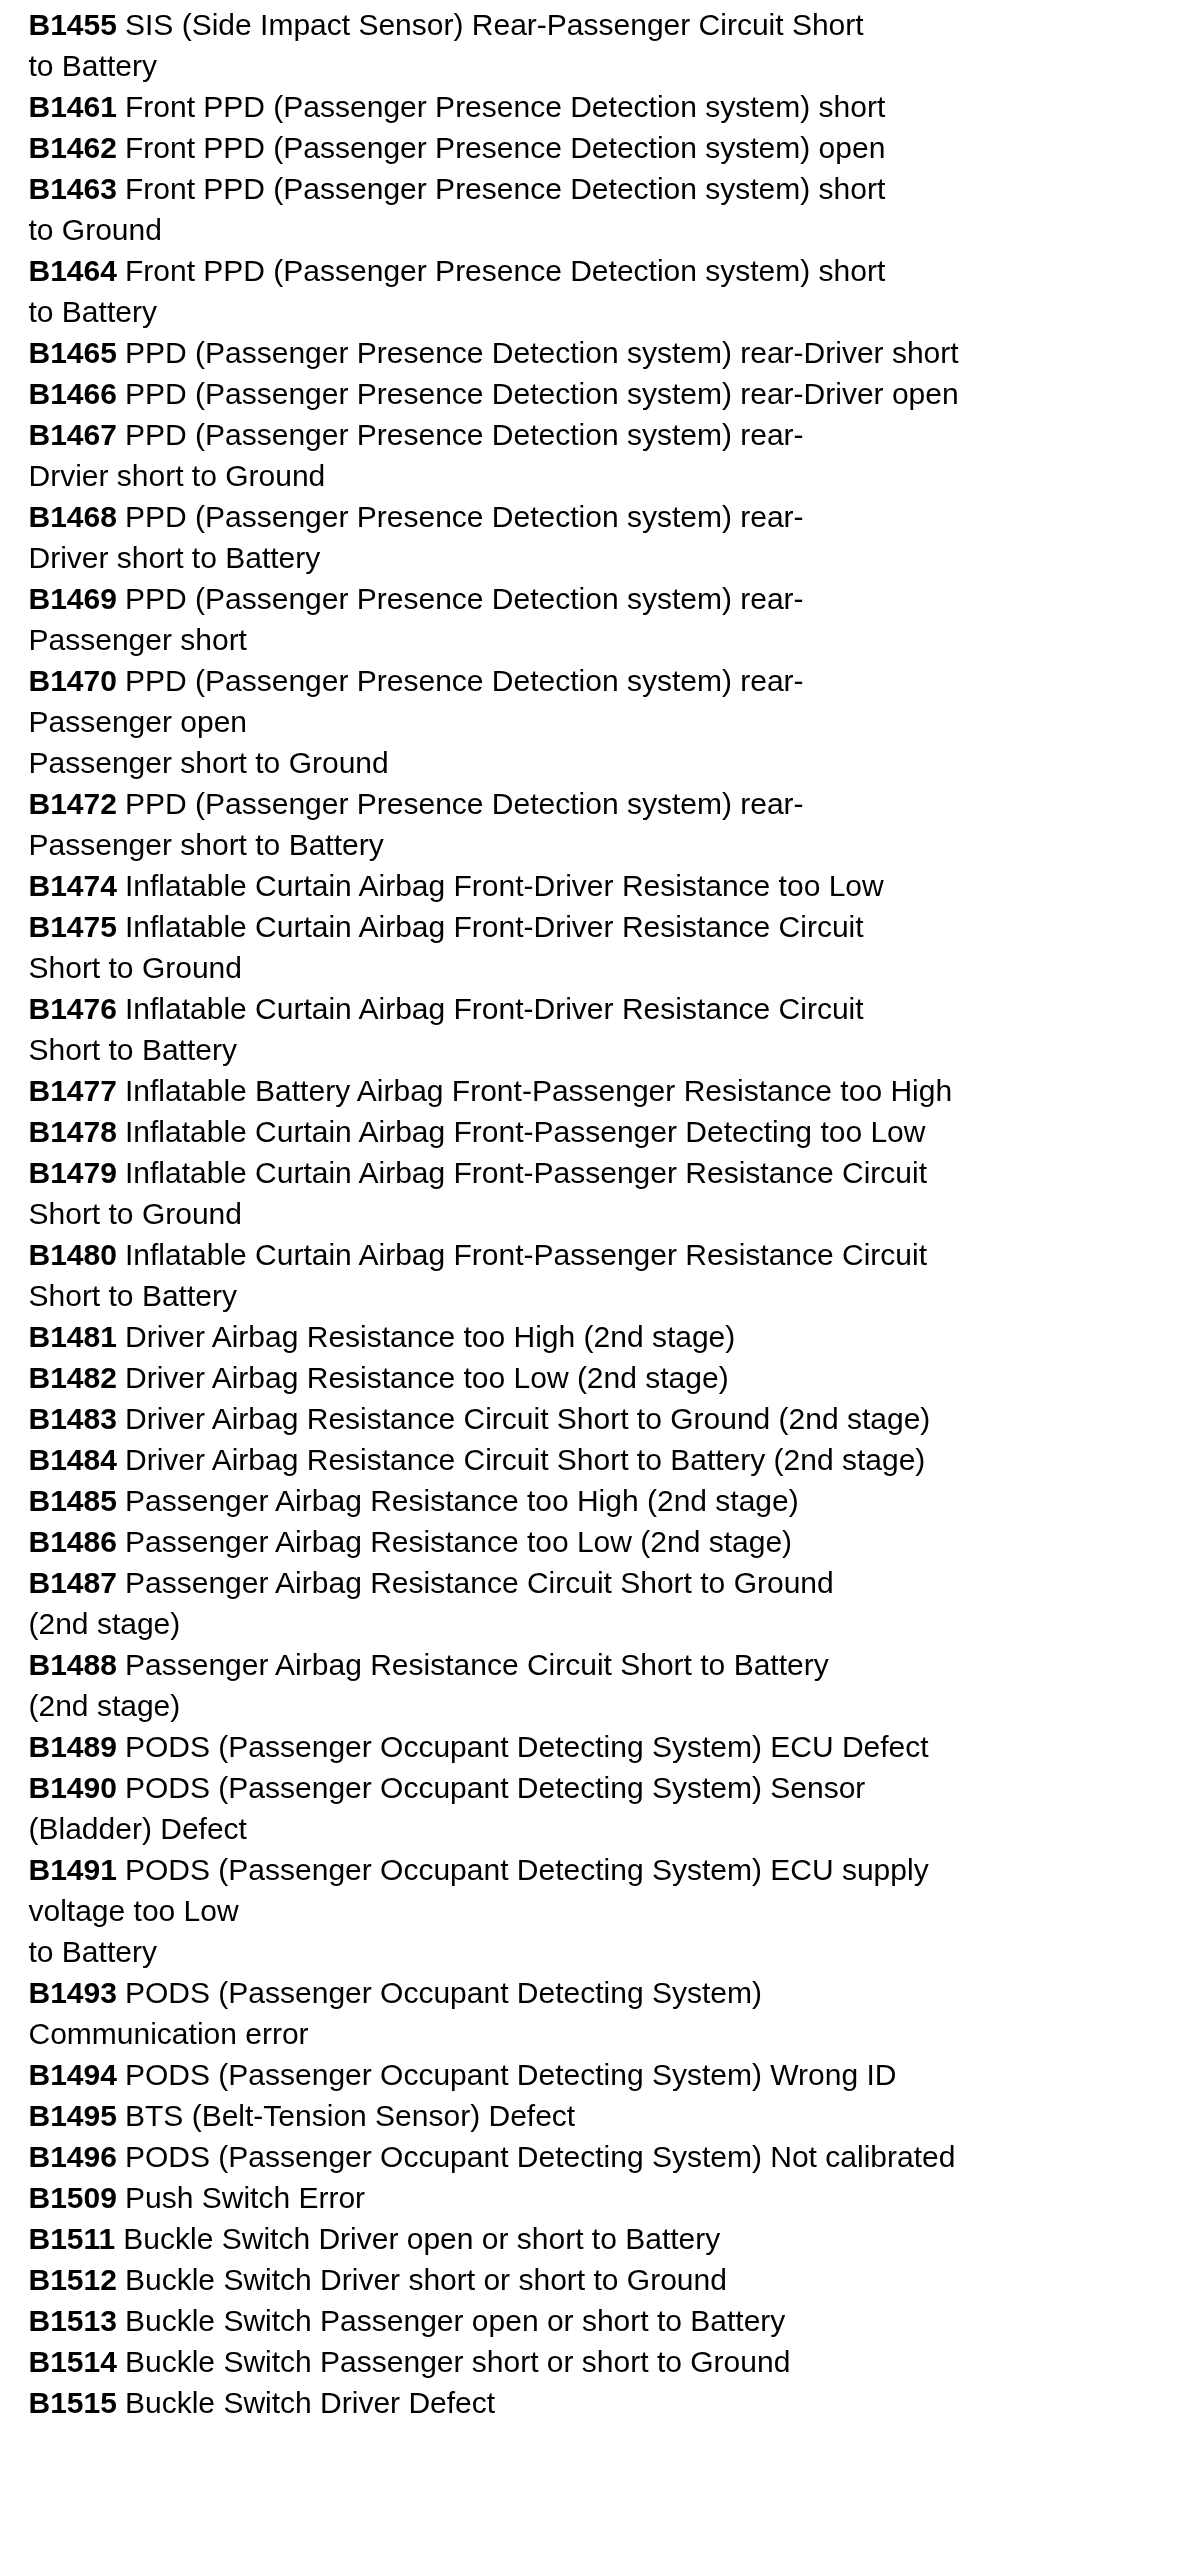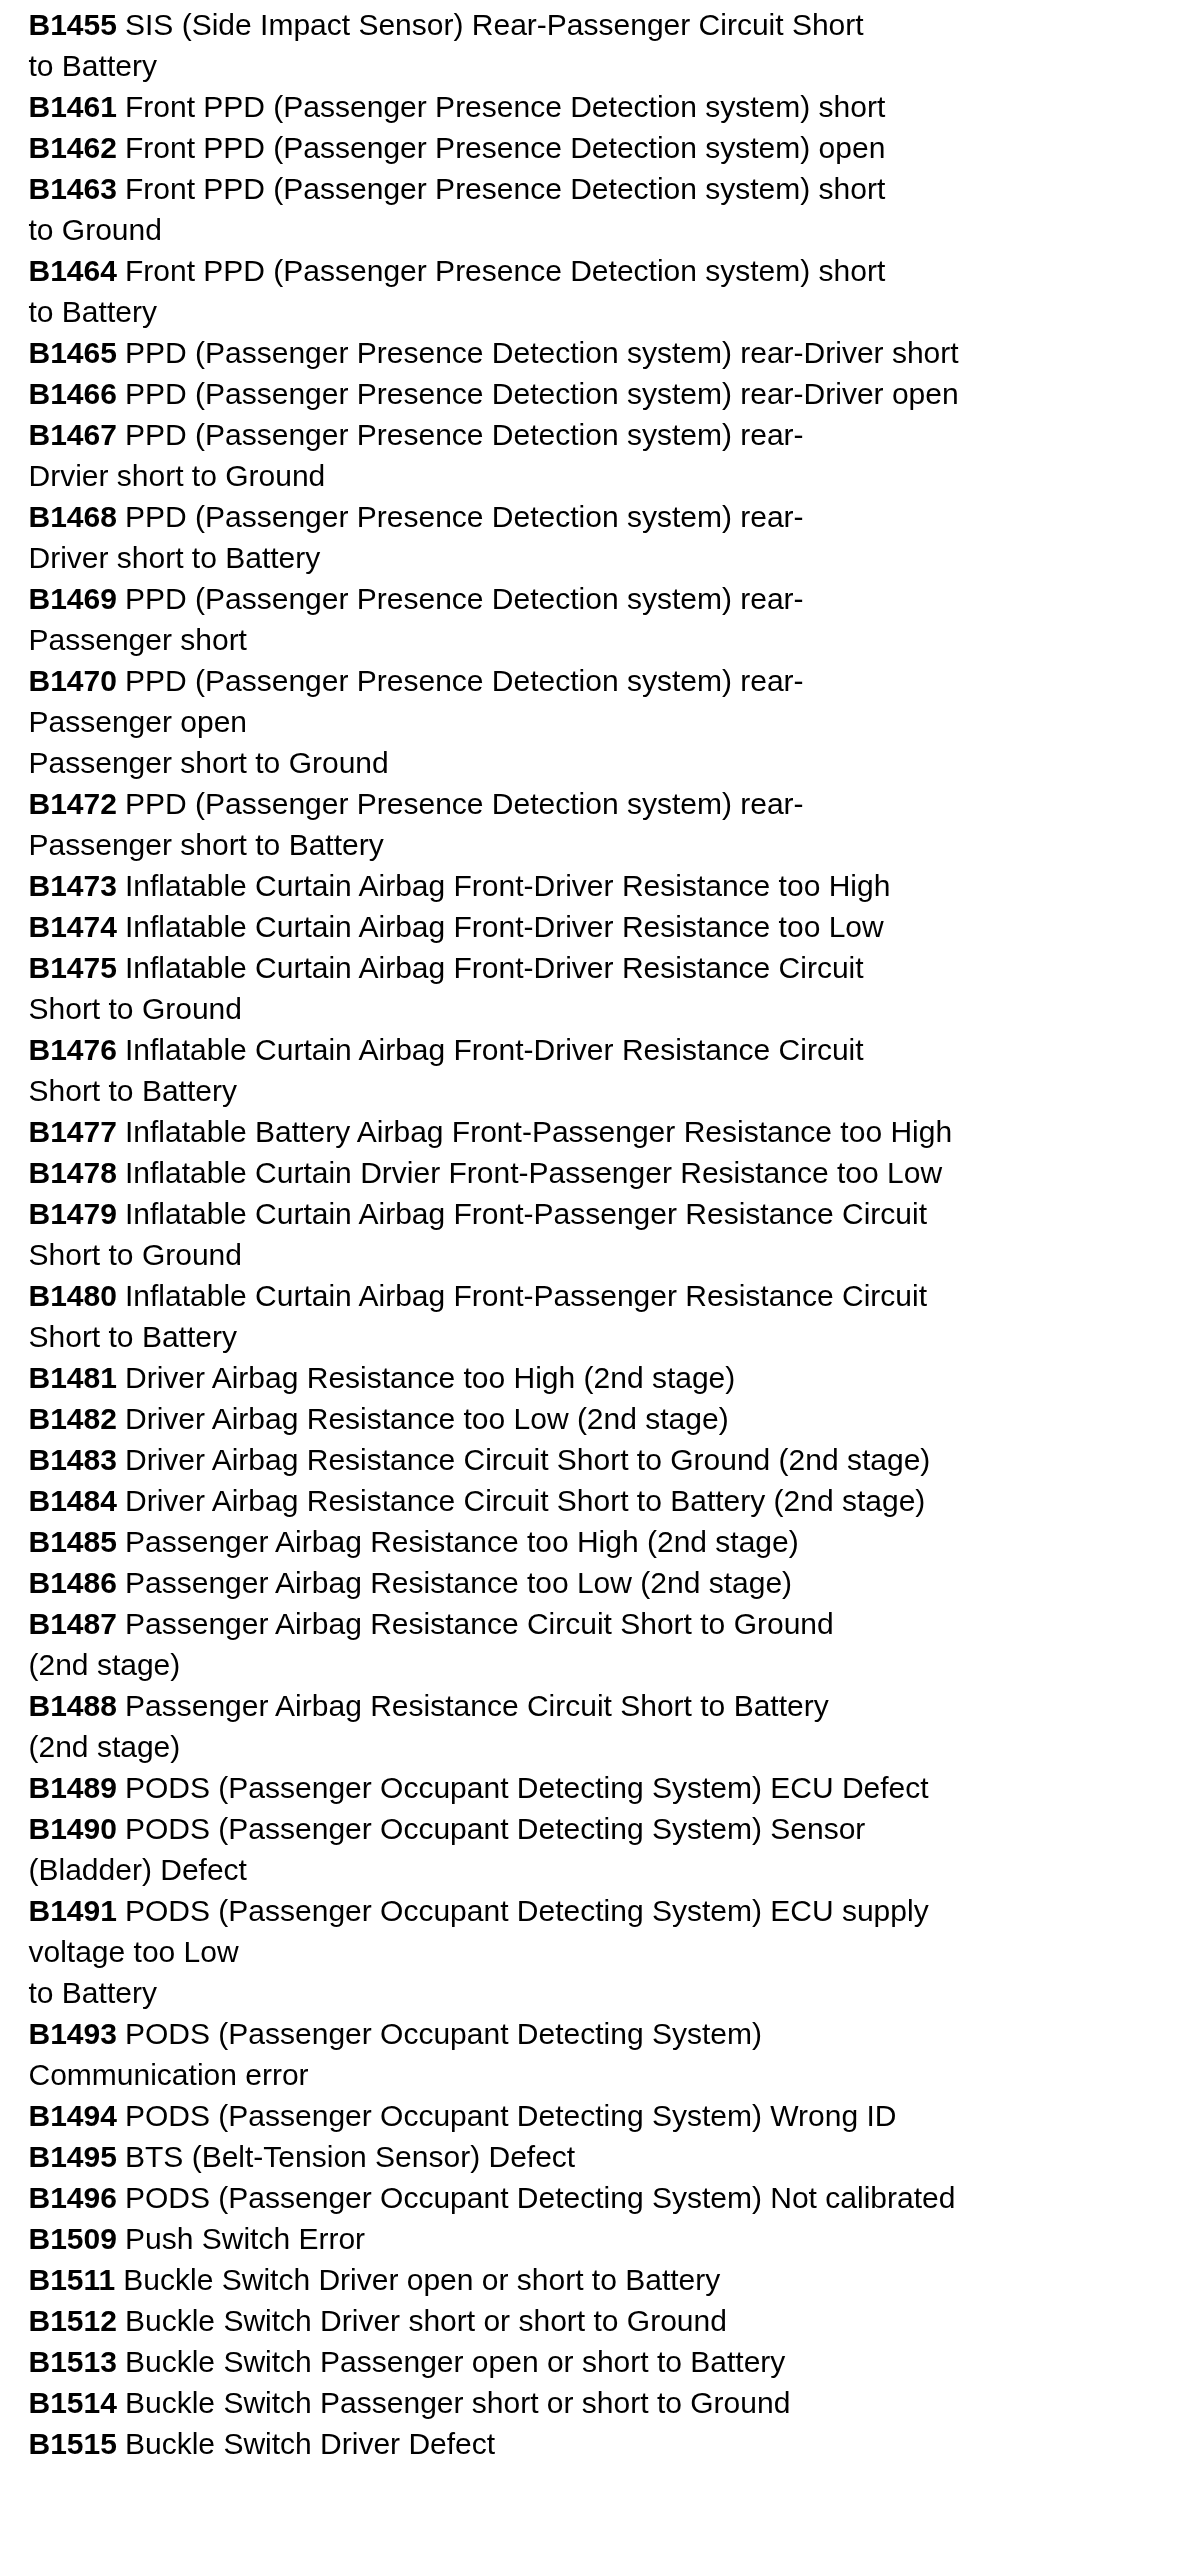--- a/index.html
+++ b/index.html
@@ -45,28 +45,27 @@
     <div class="line">Drvier short to Ground</div>
     <div class="line"><span class="dtc-code">B1468</span><span>PPD (Passenger Presence Detection system) rear-</span></div>
     <div class="line">Driver short to Battery</div>
     <div class="line"><span class="dtc-code">B1469</span><span>PPD (Passenger Presence Detection system) rear-</span></div>
     <div class="line">Passenger short</div>
     <div class="line"><span class="dtc-code">B1470</span><span>PPD (Passenger Presence Detection system) rear-</span></div>
     <div class="line">Passenger open</div>
     <div class="line">Passenger short to Ground</div>
     <div class="line"><span class="dtc-code">B1472</span><span>PPD (Passenger Presence Detection system) rear-</span></div>
     <div class="line">Passenger short to Battery</div>
-    <div class="line"><span class="dtc-code">B1473</span><span>Inflatable Curtain Airbag Front-Driver Resistance too High</span></div>
     <div class="line"><span class="dtc-code">B1474</span><span>Inflatable Curtain Airbag Front-Driver Resistance too Low</span></div>
     <div class="line"><span class="dtc-code">B1475</span><span>Inflatable Curtain Airbag Front-Driver Resistance Circuit</span></div>
     <div class="line">Short to Ground</div>
     <div class="line"><span class="dtc-code">B1476</span><span>Inflatable Curtain Airbag Front-Driver Resistance Circuit</span></div>
     <div class="line">Short to Battery</div>
     <div class="line"><span class="dtc-code">B1477</span><span>Inflatable Battery Airbag Front-Passenger Resistance too High</span></div>
-    <div class="line"><span class="dtc-code">B1478</span><span>Inflatable Curtain Drvier Front-Passenger Resistance too Low</span></div>
+    <div class="line"><span class="dtc-code">B1478</span><span>Inflatable Curtain Airbag Front-Passenger Detecting too Low</span></div>
     <div class="line"><span class="dtc-code">B1479</span><span>Inflatable Curtain Airbag Front-Passenger Resistance Circuit</span></div>
     <div class="line">Short to Ground</div>
     <div class="line"><span class="dtc-code">B1480</span><span>Inflatable Curtain Airbag Front-Passenger Resistance Circuit</span></div>
     <div class="line">Short to Battery</div>
     <div class="line"><span class="dtc-code">B1481</span><span>Driver Airbag Resistance too High (2nd stage)</span></div>
     <div class="line"><span class="dtc-code">B1482</span><span>Driver Airbag Resistance too Low (2nd stage)</span></div>
     <div class="line"><span class="dtc-code">B1483</span><span>Driver Airbag Resistance Circuit Short to Ground (2nd stage)</span></div>
     <div class="line"><span class="dtc-code">B1484</span><span>Driver Airbag Resistance Circuit Short to Battery (2nd stage)</span></div>
     <div class="line"><span class="dtc-code">B1485</span><span>Passenger Airbag Resistance too High (2nd stage)</span></div>
     <div class="line"><span class="dtc-code">B1486</span><span>Passenger Airbag Resistance too Low (2nd stage)</span></div>

